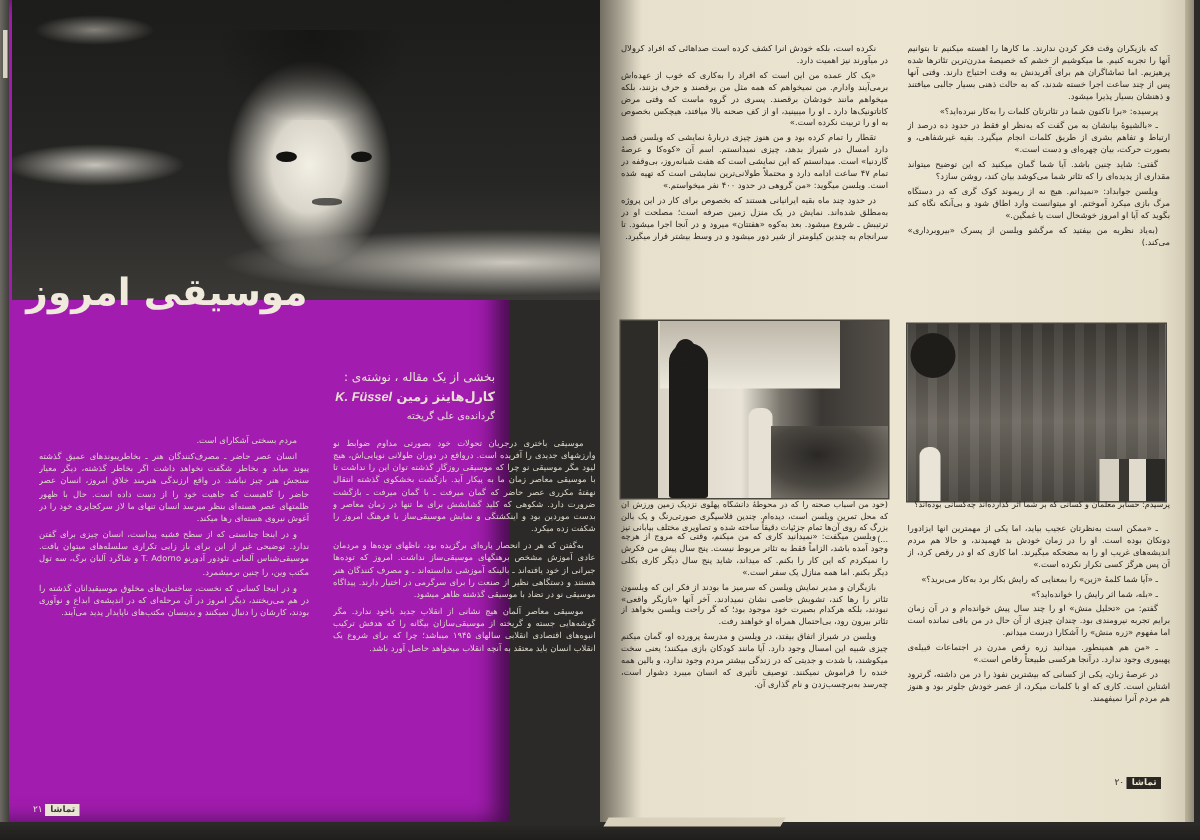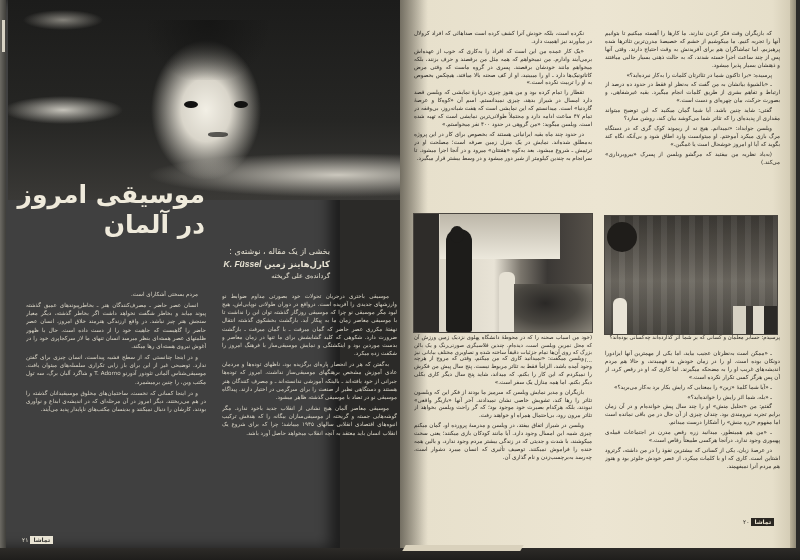--- a/index.html
+++ b/index.html
@@ -6,21 +6,21 @@
   body {
     width:800px; height:560px; overflow:hidden; position:relative;
     background:#2b2a28;
     font-family:"DejaVu Sans", sans-serif;
   }
   .spread { position:absolute; left:0; top:0; width:800px; height:560px; }
 
   
   .left-page {
     position:absolute; left:0; top:0; width:340px; height:548px;
-    background:#404040;
+    background:#a21caf;
     box-shadow: inset -10px 0 14px rgba(0,0,0,0.55);
   }
   .left-edge {
     position:absolute; left:0; top:0; width:6px; height:548px;
     background:linear-gradient(90deg,#6c6a63,#3f3e3a);
   }
   .left-edge-strip {
     position:absolute; left:2px; top:20px; width:3px; height:32px; background:#d8d3c4;
   }
   .hero-photo {
@@ -180,21 +180,20 @@
 
     <div class="hero-photo" title="close-up portrait of a face emerging from darkness">
       <div class="hair"></div>
       <div class="eye l"></div>
       <div class="eye r"></div>
       <div class="nose"></div>
     </div>
 
     <div class="title-block">
       <div class="title-line1">موسیقی امروز</div>
-      <div class="title-line2">در آلمان</div>
     </div>
 
     <div class="byline">
       <div class="b1">بخشی از یک مقاله ، نوشته‌ی :</div>
       <div class="b2">
         <span>کارل‌هاینز زمین</span>
         <span> </span>
         <span class="latin">K. Füssel</span>
       </div>
       <div class="b3">گردانده‌ی علی گریخته</div>

